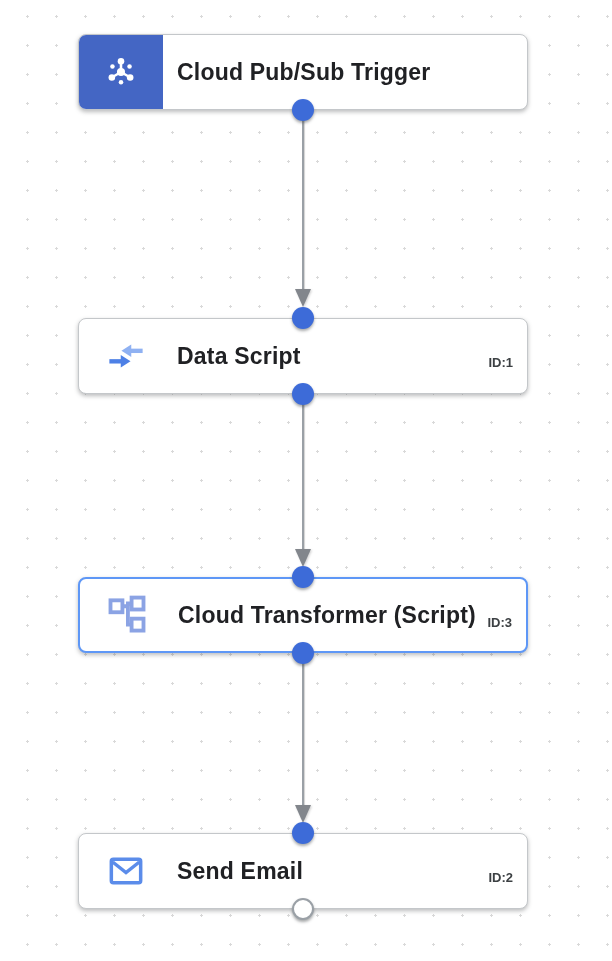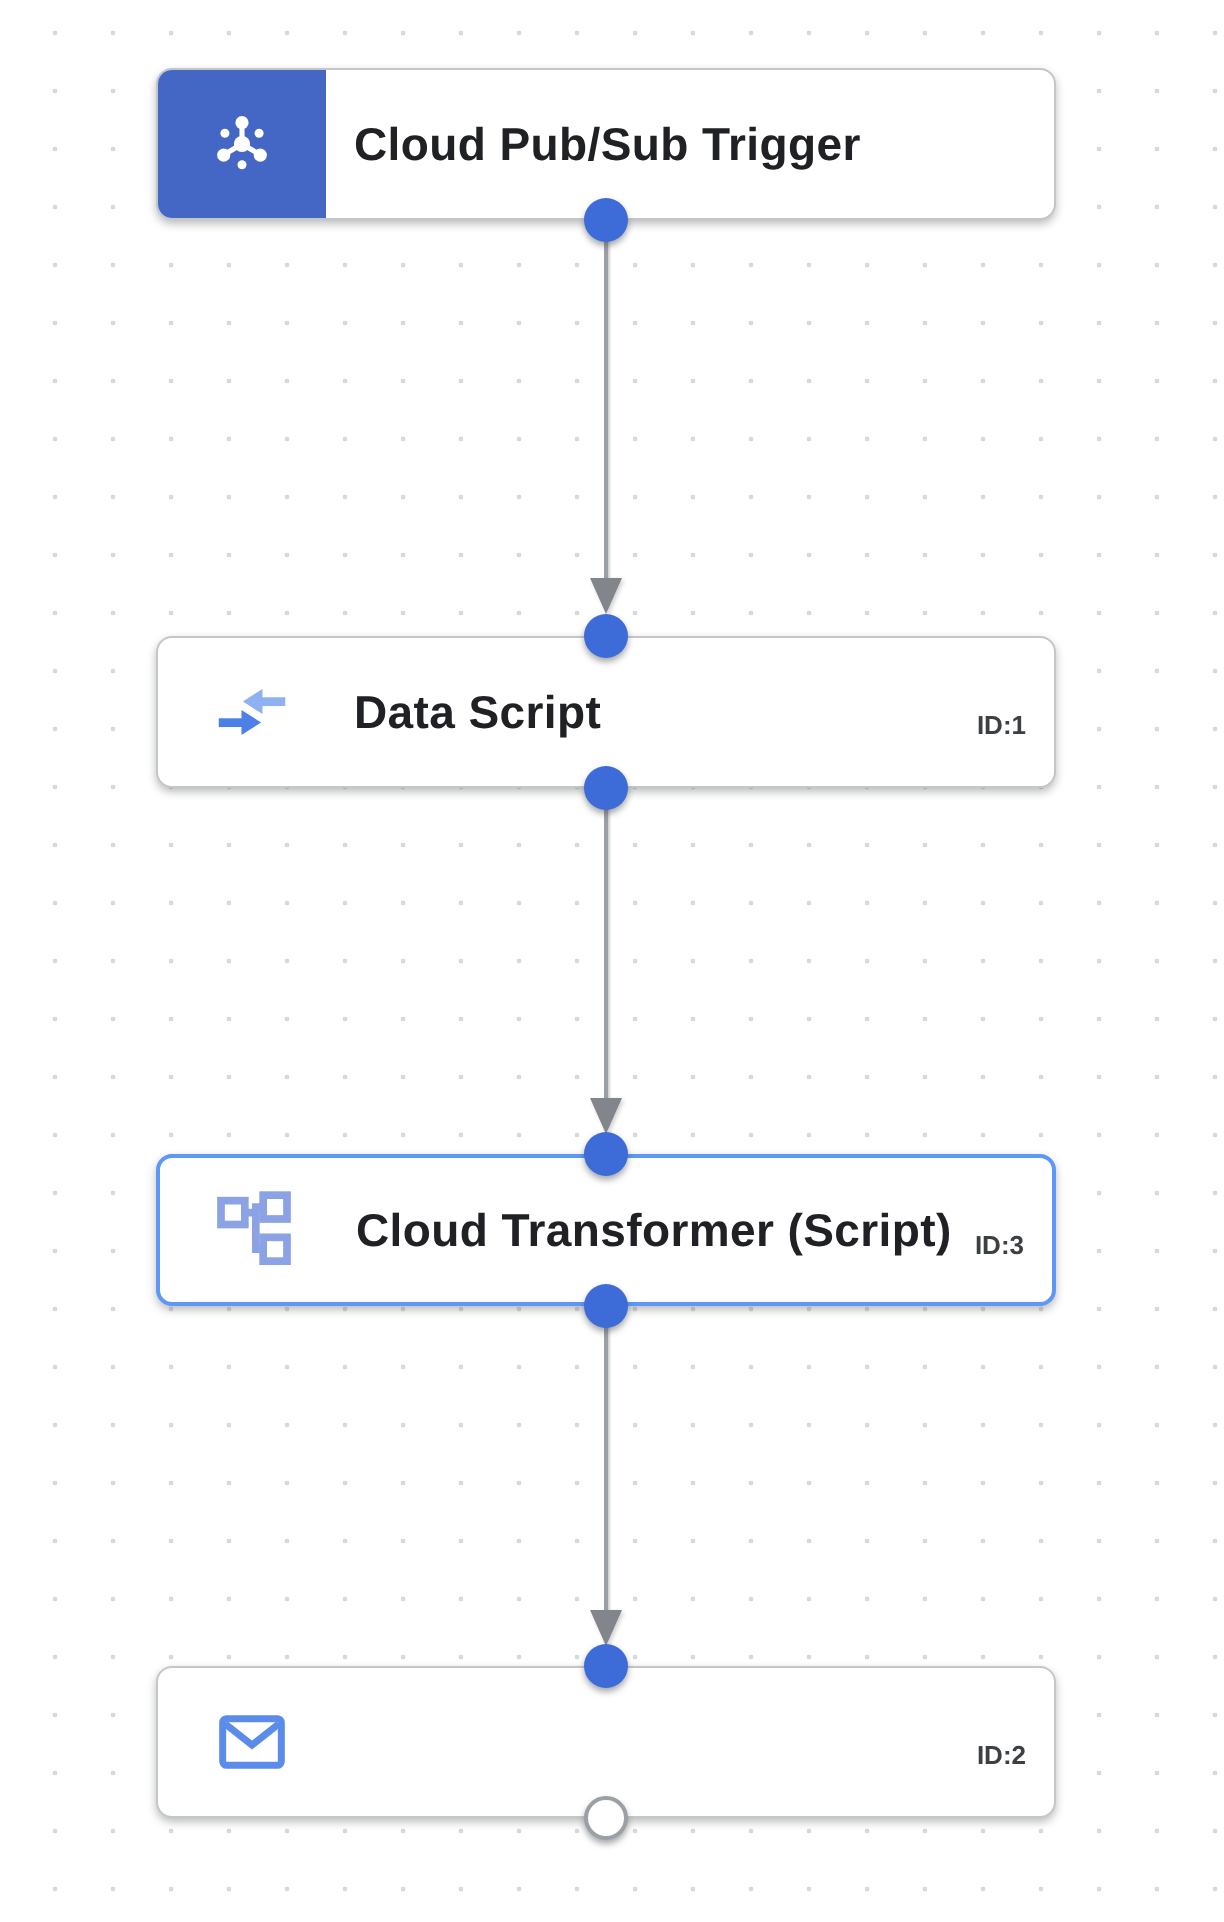--- a/index.html
+++ b/index.html
@@ -148,20 +148,21 @@
     <span class="id-label">ID:3</span>
   </div>
 
   <div class="node" style="top:833px;">
     <div class="task-icon">
       <svg width="40" height="40" viewBox="0 0 24 24" fill="none" stroke="#5b8cea" stroke-width="2.1">
         <rect x="3.2" y="5" width="17.6" height="14" rx="1.2"></rect>
         <path d="M4,6.6 L12,12.9 L20,6.6"></path>
       </svg>
     </div>
+    <span class="node-title">Send Email</span>
     <span class="id-label">ID:2</span>
   </div>
 
   <div class="port" style="top:99px;left:292px;"></div>
   <div class="port" style="top:307px;left:292px;"></div>
   <div class="port" style="top:383px;left:292px;"></div>
   <div class="port" style="top:566px;left:292px;"></div>
   <div class="port" style="top:642px;left:292px;"></div>
   <div class="port" style="top:822px;left:292px;"></div>
   <div class="port empty" style="top:898px;left:292px;"></div>

